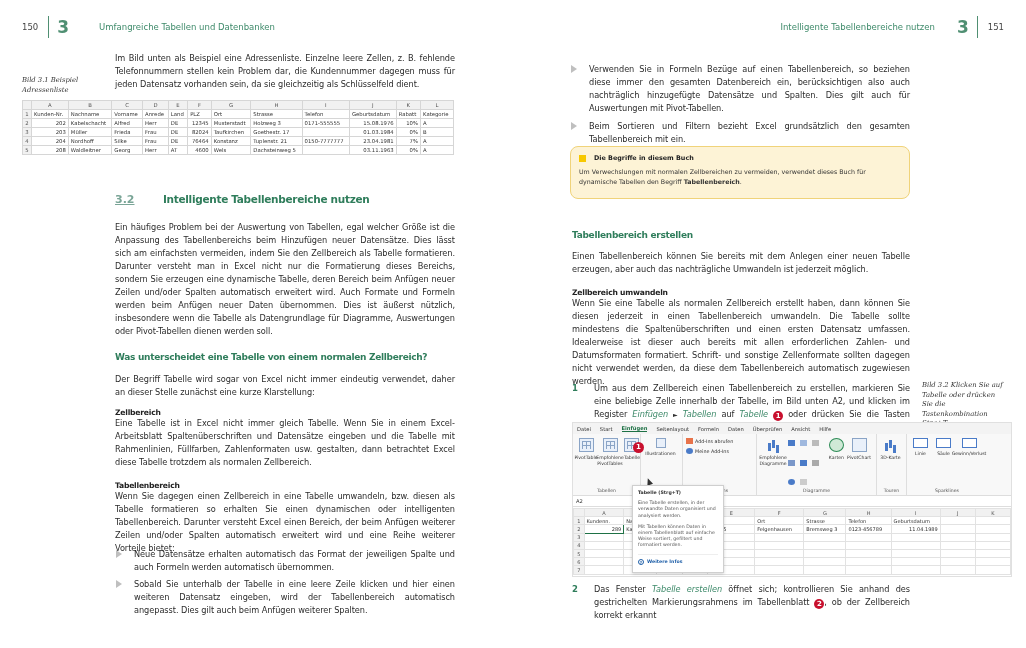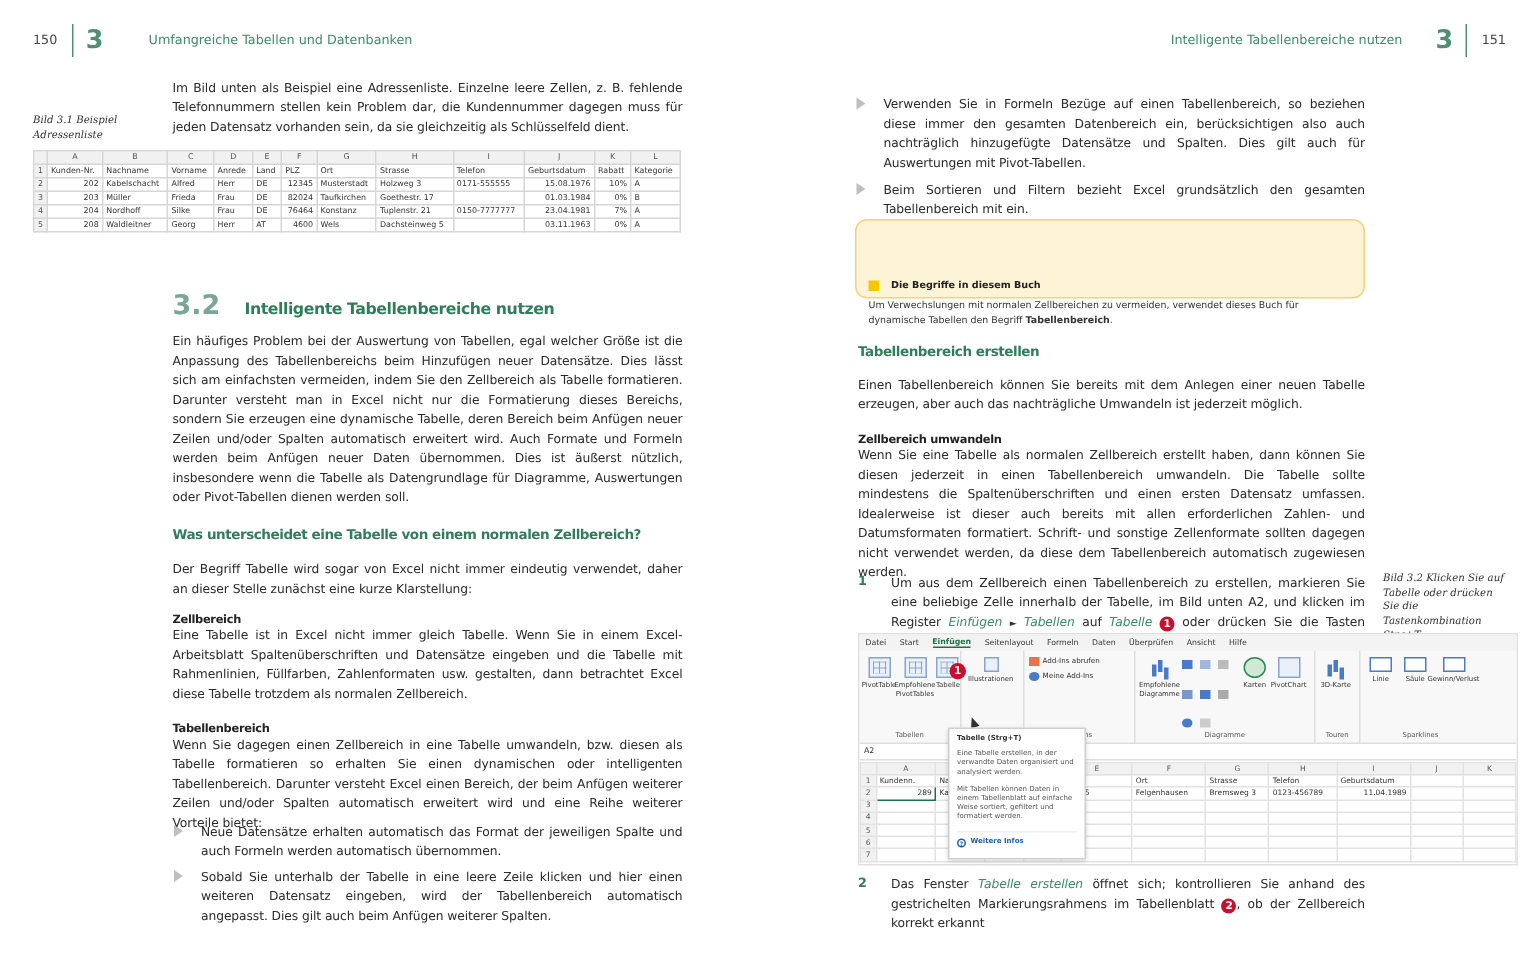--- a/index.html
+++ b/index.html
@@ -31,21 +31,21 @@
   
   .lp-intro { position: absolute; left: 115px; top: 52px; width: 340px; }
 
   .addr-table { position: absolute; left: 22px; top: 100px; width: 432px; border-collapse: collapse; font-size: 5.3px; color: #333; }
   .addr-table td { border: 1px solid #d6d6d6; height: 9px; padding: 0 2px; white-space: nowrap; }
   .addr-table .hdr td { background: #f1f1f1; text-align: center; color: #555; }
   .addr-table td.rn { background: #f1f1f1; text-align: center; color: #555; width: 9px; }
   .addr-table td.num { text-align: right; }
 
   .sec-head { position: absolute; left: 115px; top: 193px; display: flex; align-items: baseline; }
-  .sec-num { font-size: 18px; font-weight: bold; color: #7aa597; width: 48px; }
+  .sec-num { font-size: 11px; font-weight: bold; color: #7aa597; width: 48px; text-decoration: underline; }
   .sec-title { font-size: 10.5px; font-weight: bold; color: #2f7d5b; letter-spacing: -0.3px; }
 
   .lp-p1 { position: absolute; left: 115px; top: 221px; width: 340px; }
 
   .sub-head { position: absolute; font-size: 9px; font-weight: bold; color: #2f7d5b; letter-spacing: -0.3px; }
   .bold-head { font-size: 7.6px; font-weight: bold; color: #222; letter-spacing: -0.2px; display: block; }
 
   .lp-sub1 { left: 115px; top: 352px; }
   .lp-p2 { position: absolute; left: 115px; top: 373px; width: 340px; }
   .lp-zb { position: absolute; left: 115px; top: 408px; width: 340px; }
@@ -55,21 +55,21 @@
   .bullets li { position: relative; padding-left: 19px; margin-top: 4px; }
   .bullets li .tri { position: absolute; left: 1px; top: 2px; width: 0; height: 0; border-top: 4px solid transparent; border-bottom: 4px solid transparent; border-left: 6px solid #bfbfbf; }
 
   .lp-bullets { position: absolute; left: 115px; top: 544px; width: 340px; }
 
   
   .rp-bullets { position: absolute; left: 570px; top: 58px; width: 340px; }
   .rp-bullets ul li { margin-top: 5px; }
 
   .infobox { position: absolute; left: 570px; top: 146px; width: 340px; height: 53px; background: #fdf3d6; border: 1px solid #f0d37a; border-radius: 8px; padding: 7px 8px; }
-  .infobox .ib-head { display: flex; align-items: center; font-size: 6.4px; font-weight: bold; color: #222; margin-bottom: 5px; margin-top: 32px; }
+  .infobox .ib-head { display: flex; align-items: center; font-size: 6.4px; font-weight: bold; color: #222; margin-bottom: 5px; }
   .infobox .ib-sq { width: 7px; height: 7px; background: #f7c800; margin-right: 8px; }
   .infobox .ib-text { font-size: 6.3px; line-height: 10px; color: #333; }
   .infobox .ib-text b { font-weight: bold; }
 
   .rp-sub1 { left: 572px; top: 230px; text-align: center; }
   .rp-p1 { position: absolute; left: 572px; top: 250px; width: 338px; }
   .rp-zu { position: absolute; left: 572px; top: 288px; width: 338px; }
 
   .steps { position: absolute; left: 572px; width: 338px; }
   .steps .step { position: relative; padding-left: 22px; }

